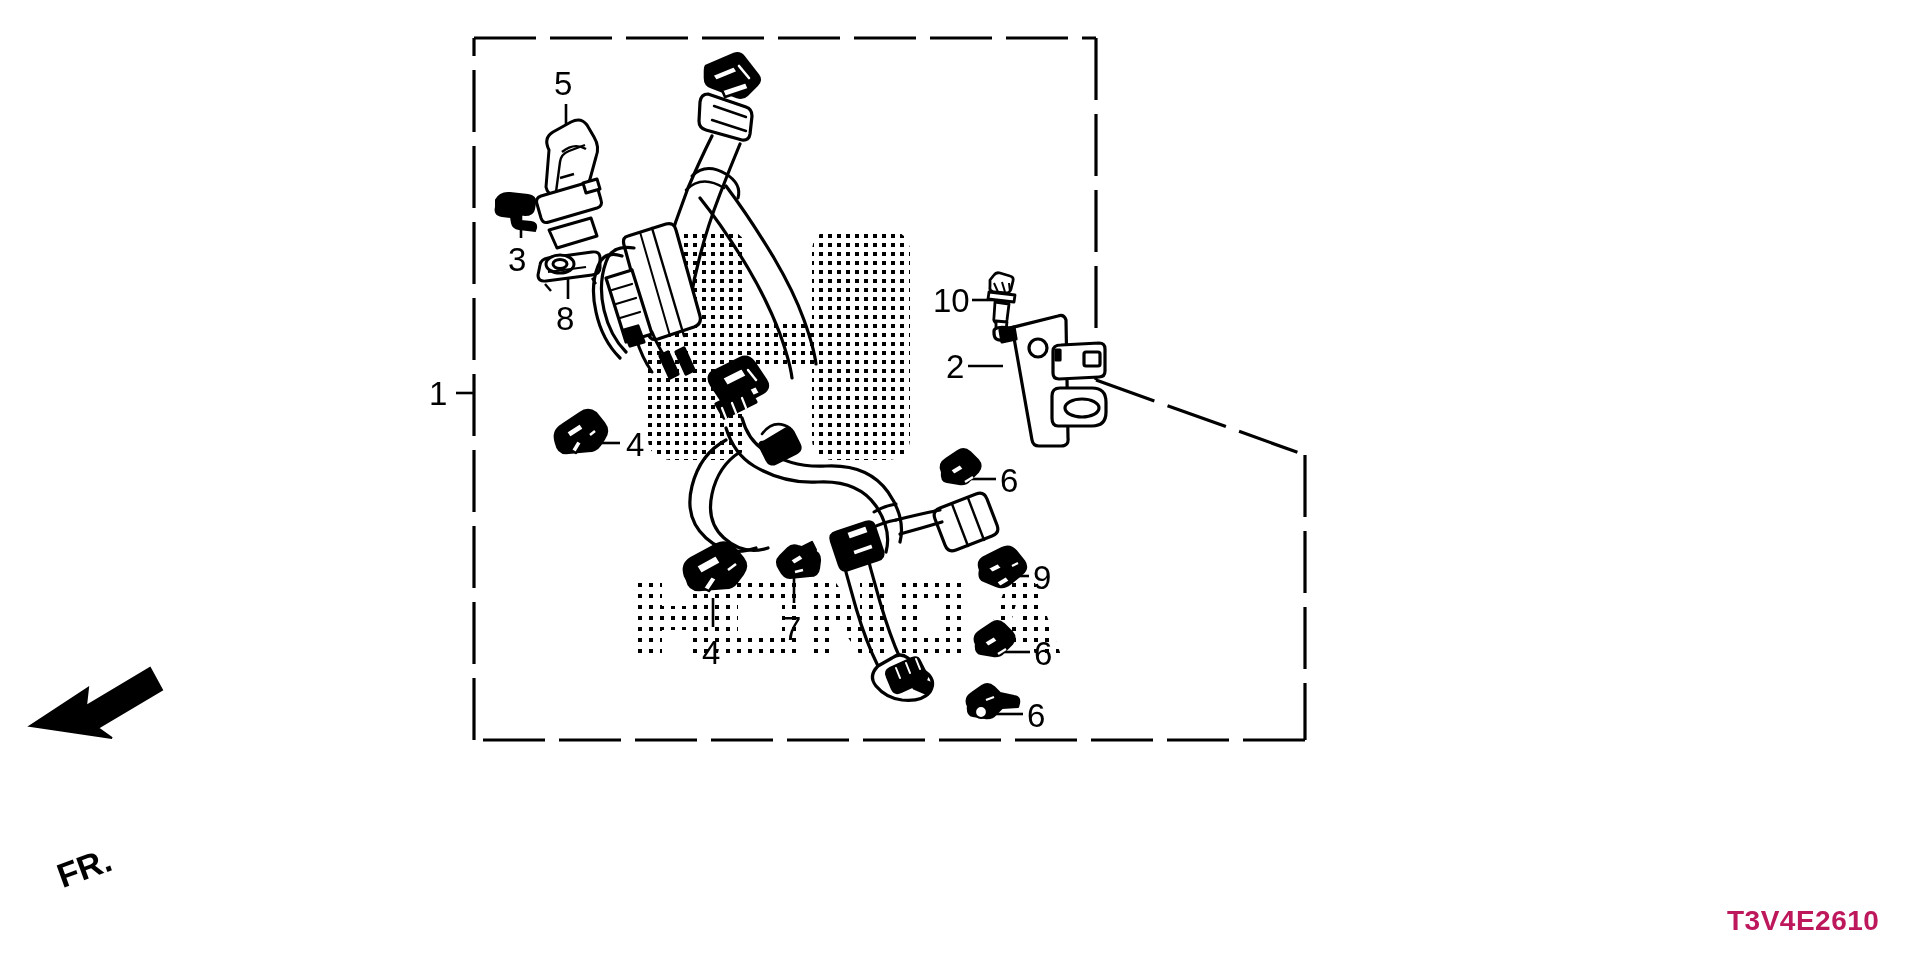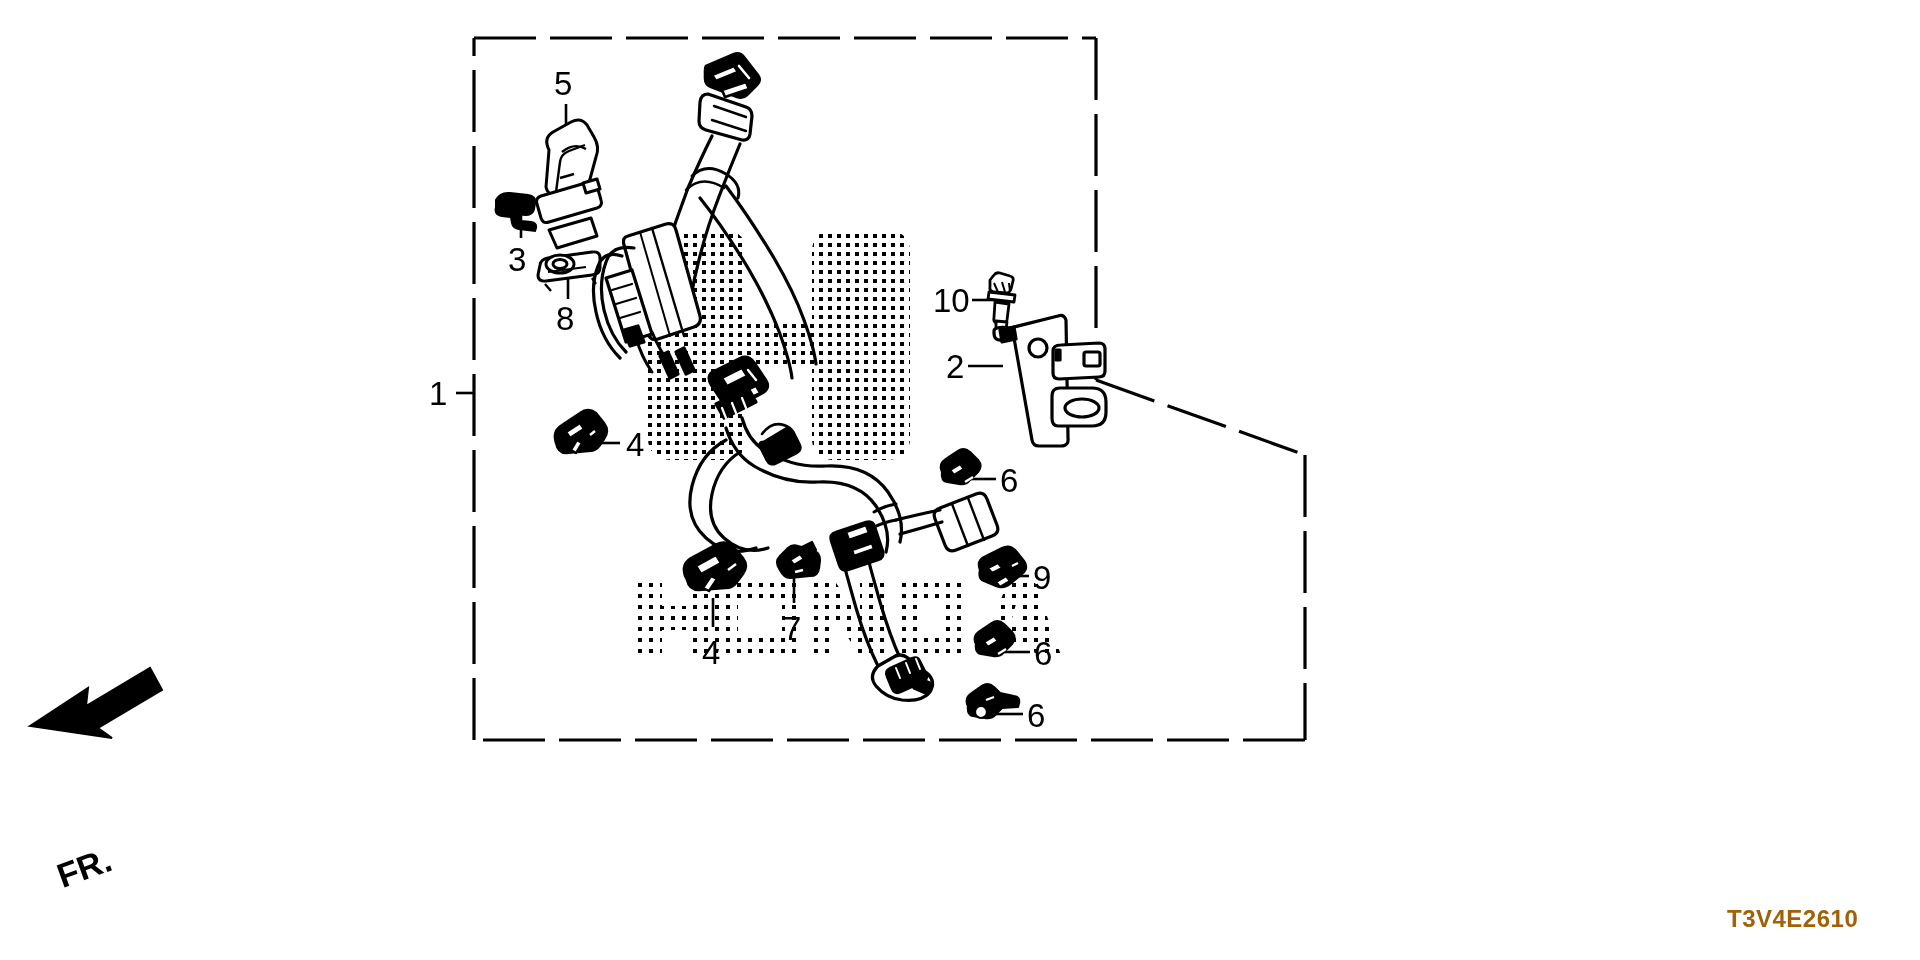--- a/index.html
+++ b/index.html
@@ -9,21 +9,21 @@
   #stage{position:relative;width:1920px;height:960px;background:#fff;}
   #art{position:absolute;left:0;top:0;width:1920px;height:960px;}
   .callout-num{
       position:absolute;font-family:"Liberation Sans",sans-serif;
       font-size:33px;font-weight:400;color:#000;line-height:1;
       letter-spacing:0px;white-space:nowrap;
   }
   #partcode{
       position:absolute;left:1727px;top:905px;
       font-family:"Liberation Sans",sans-serif;
-      font-size:24px;font-weight:700;letter-spacing:0.5px;color:#a16207;
+      font-size:28px;font-weight:700;letter-spacing:0.5px;color:#be185d;
   }
   #frlabel{
       position:absolute;left:52px;top:859px;
       font-family:"Liberation Sans",sans-serif;
       font-size:34px;font-weight:700;color:#000;
       transform:rotate(-20deg);transform-origin:left top;
   }
 </style>
 </head>
 <body>

